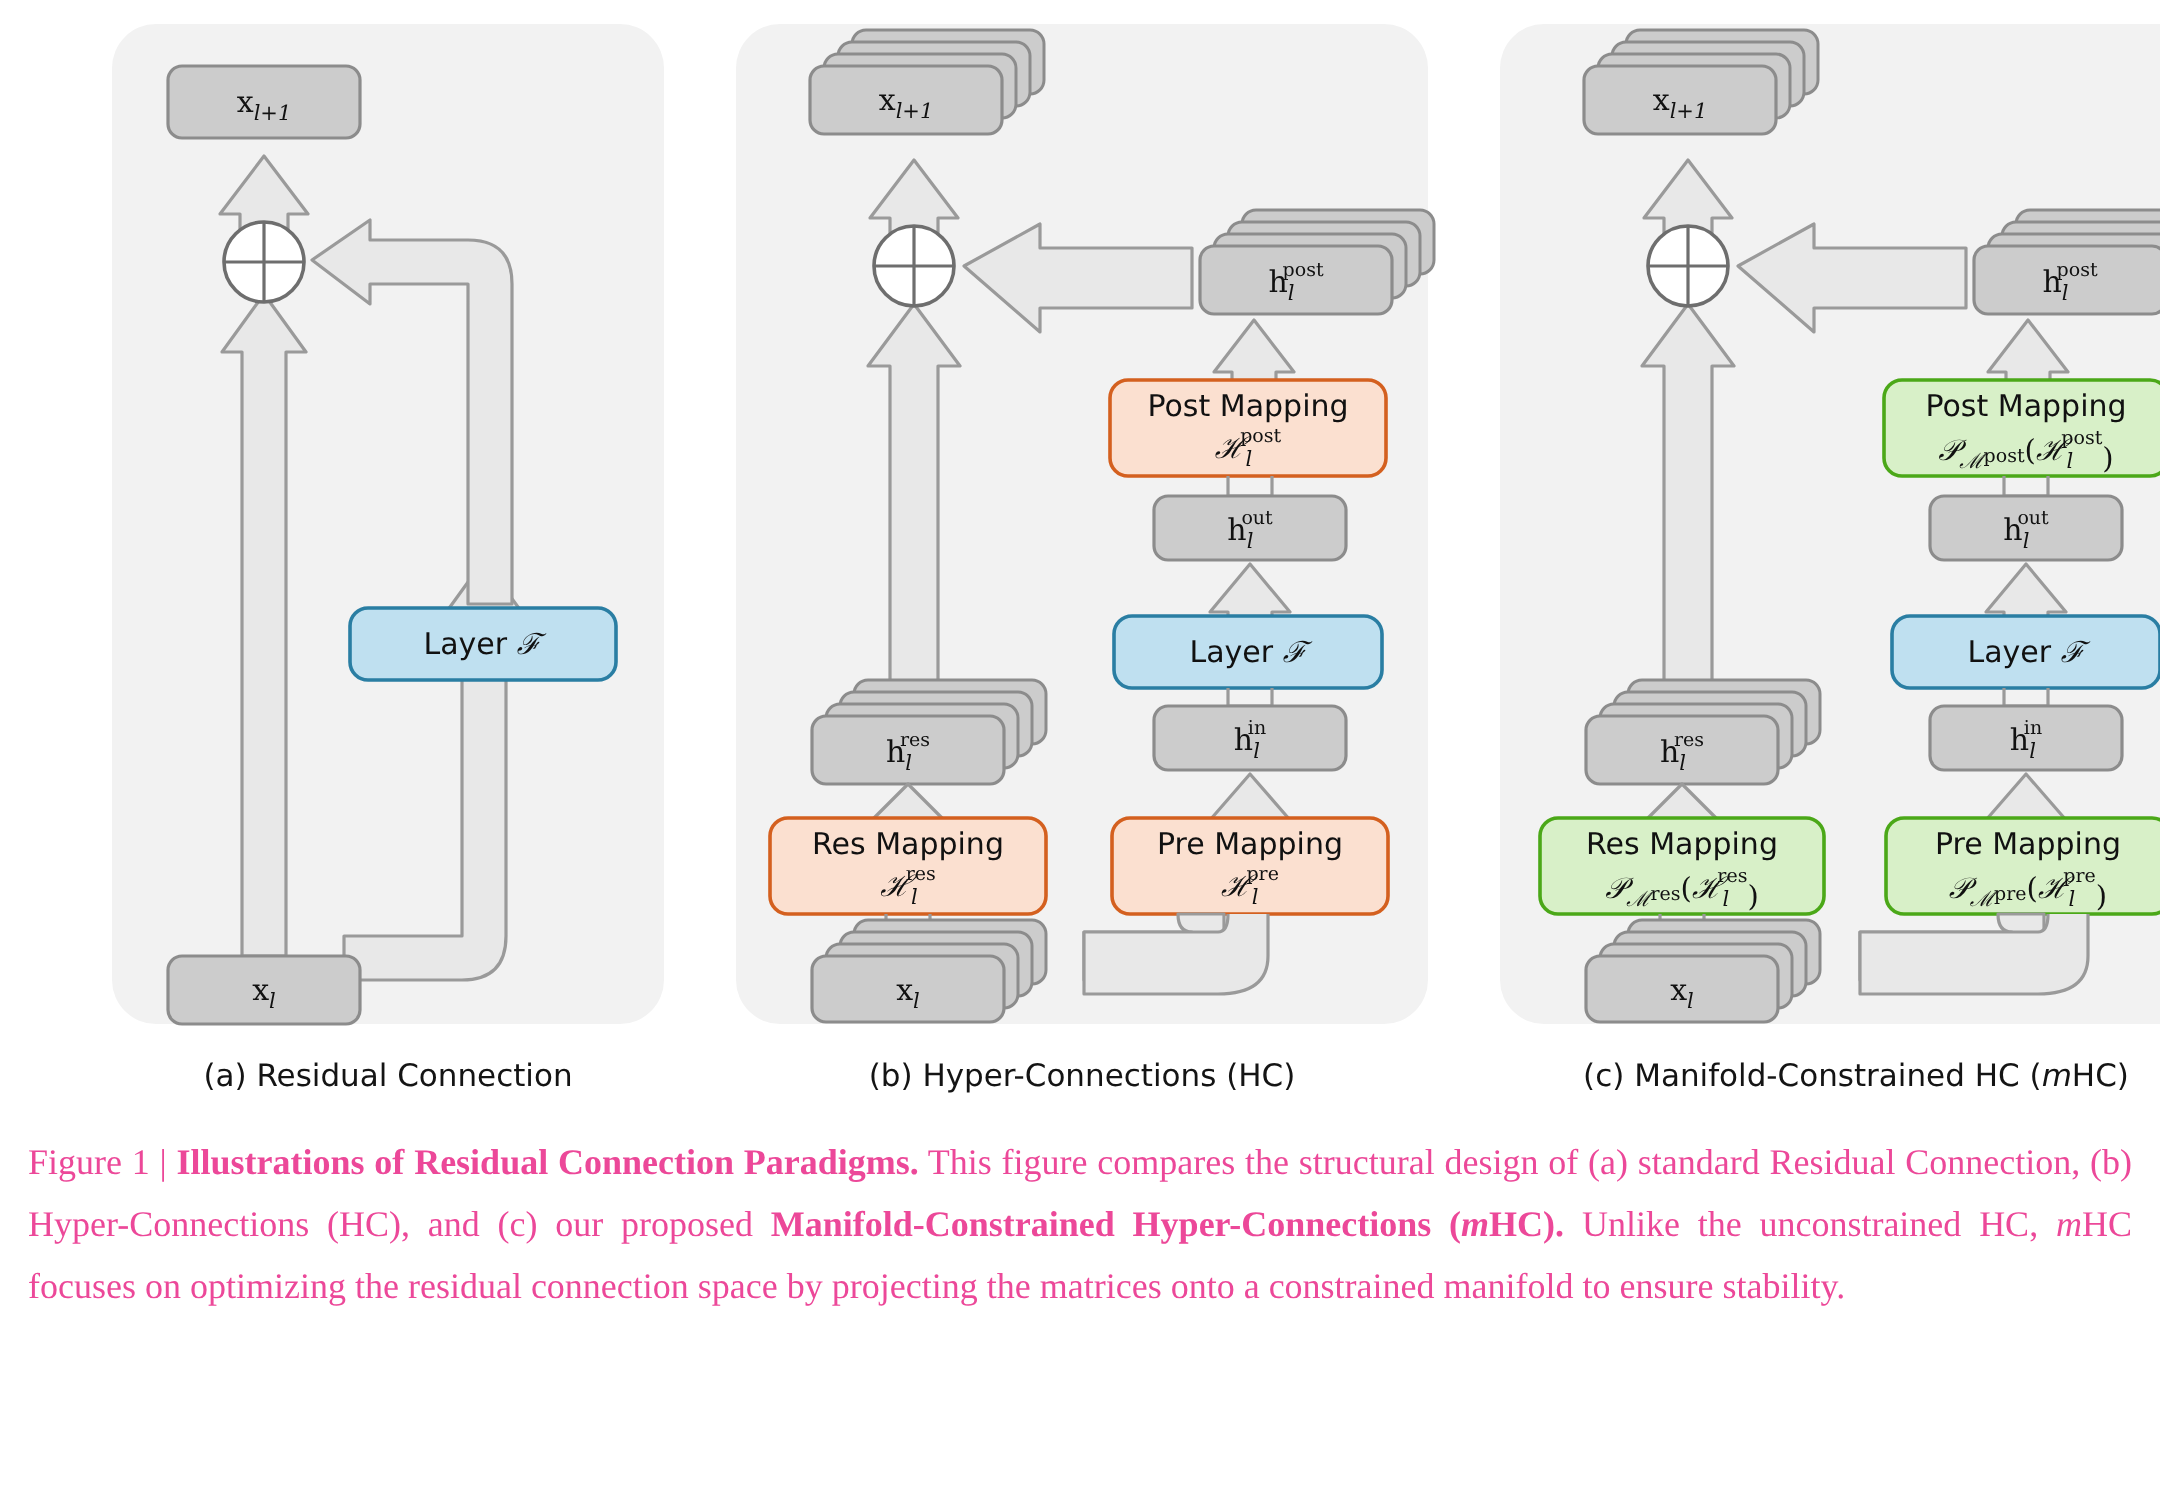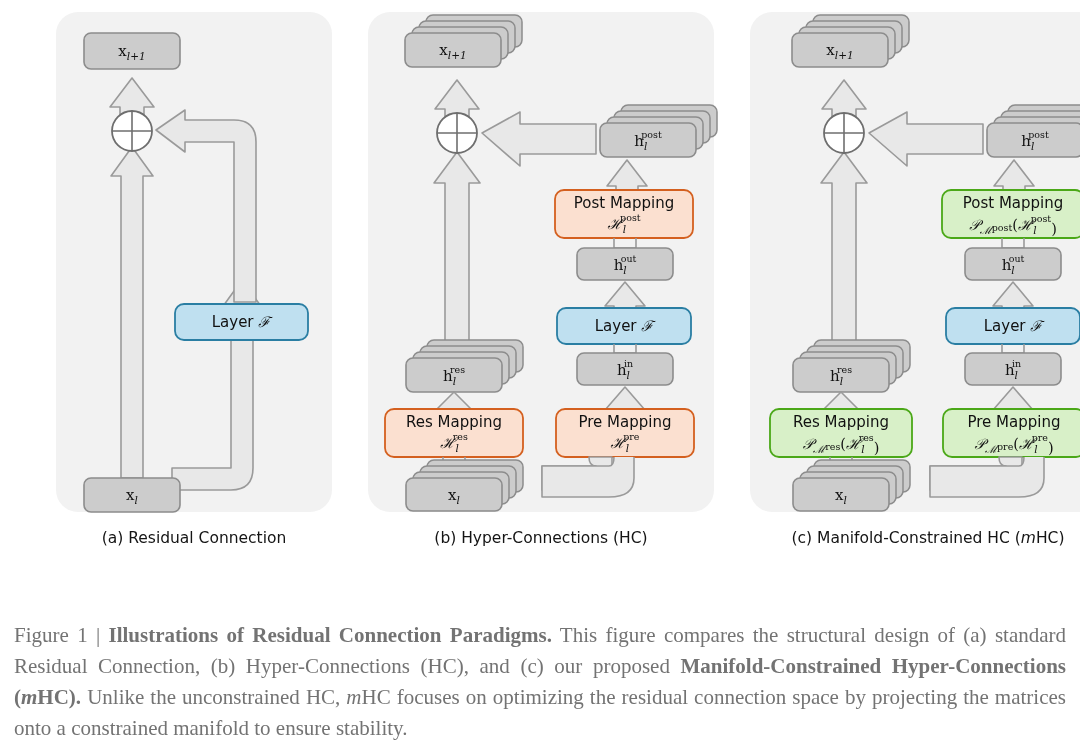--- a/index.html
+++ b/index.html
@@ -16,26 +16,26 @@
   .panel-caption{
     font-family:"DejaVu Sans","Liberation Sans",sans-serif;
     font-size:15.5px;
     fill:#141414;
     text-anchor:middle;
   }
 
   
   #caption{
     position:absolute;
-    left:14px; top:620px;
+    left:14px; top:566px;
     width:1052px;
     font-family:"Liberation Serif","DejaVu Serif",serif;
-    font-size:21px;
+    font-size:18px;
     line-height:31px;
-    color:#737373;
+    color:#ec4899;
     text-align:justify;
     text-justify:inter-word;
   }
   #caption b{font-weight:bold;}
   #caption i{font-style:italic;}
 
   .nodetext{font-family:"DejaVu Serif","Liberation Serif",serif;font-size:15px;fill:#111;text-anchor:middle;}
   .boxlabel{font-family:"DejaVu Sans","Liberation Sans",sans-serif;font-size:15px;fill:#111;text-anchor:middle;}
   .mathlabel{font-family:"DejaVu Serif","Liberation Serif",serif;font-size:14.5px;fill:#111;text-anchor:middle;}
   .sub{font-size:10.5px;}

